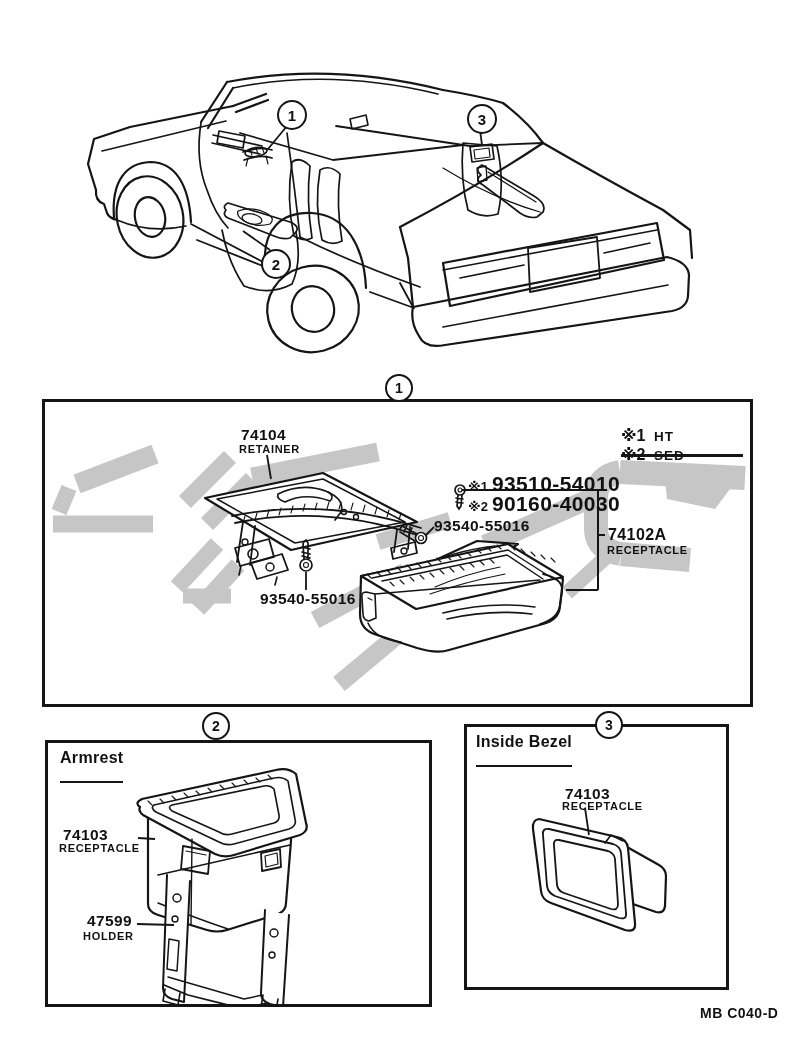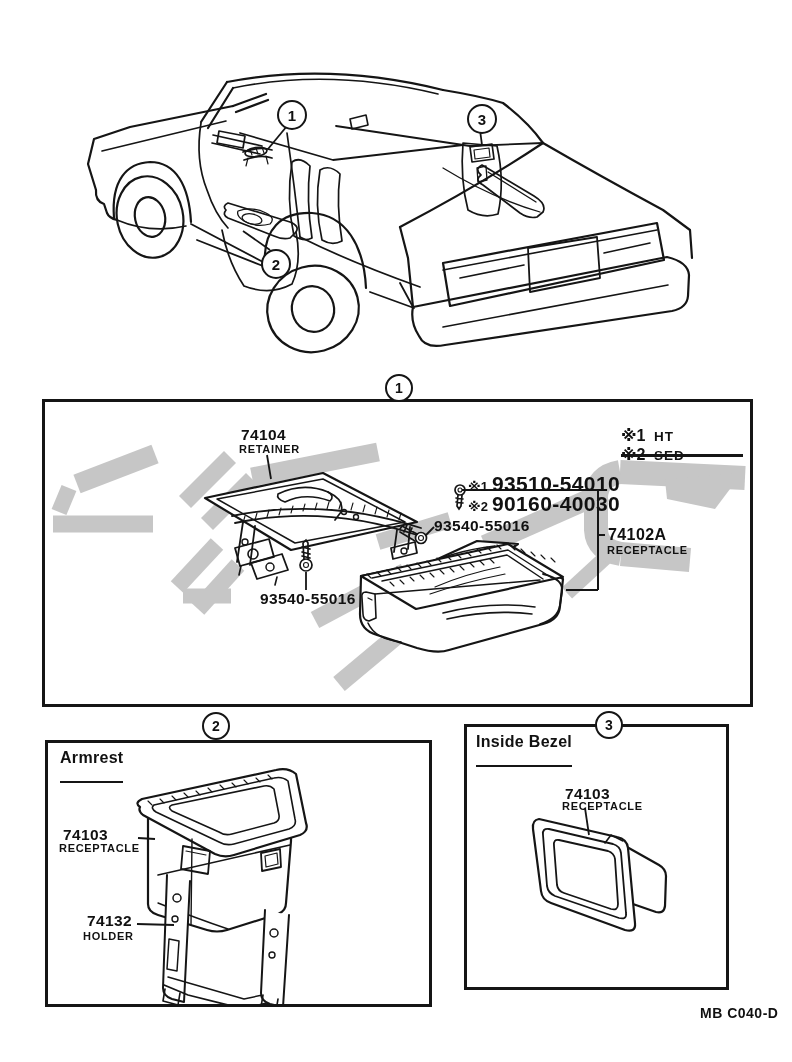--- a/index.html
+++ b/index.html
@@ -274,21 +274,21 @@
         <path d="M215,252 L213,264 L228,268 L230,256" stroke-width="1.6"></path>
       </g>
       <g stroke="#151515" fill="none" stroke-width="1.8">
         <path d="M90,95 L107,96"></path>
         <path d="M89,181 L126,182"></path>
       </g>
     </svg>
     <div class="panel-title" style="left:12px;top:6px">Armrest</div>
     <div class="partnum" style="left:15px;top:84px">74103</div>
     <div class="partname" style="left:11px;top:100px">RECEPTACLE</div>
-    <div class="partnum" style="left:39px;top:170px">74132</div>
+    <div class="partnum" style="left:39px;top:170px">47599</div>
     <div class="partname" style="left:35px;top:188px">HOLDER</div>
   </div>
 
   <div class="box" style="left:464px;top:724px;width:265px;height:266px">
     <svg width="286" height="260" viewBox="0 0 286 260">
       <g stroke="#151515" fill="none" stroke-width="2.2" stroke-linecap="round" stroke-linejoin="round">
 
         <path d="M160,120 L192,138 Q199,142 199,149 L198,179 Q197,187 189,185 L163,176 Z" fill="#ffffff"></path>
 
         <path d="M72,92 L150,110 Q160,112 161,121 L168,196 Q169,206 158,203 L84,176 Q75,173 74,164 L66,102 Q65,93 72,92 Z" fill="#ffffff"></path>

